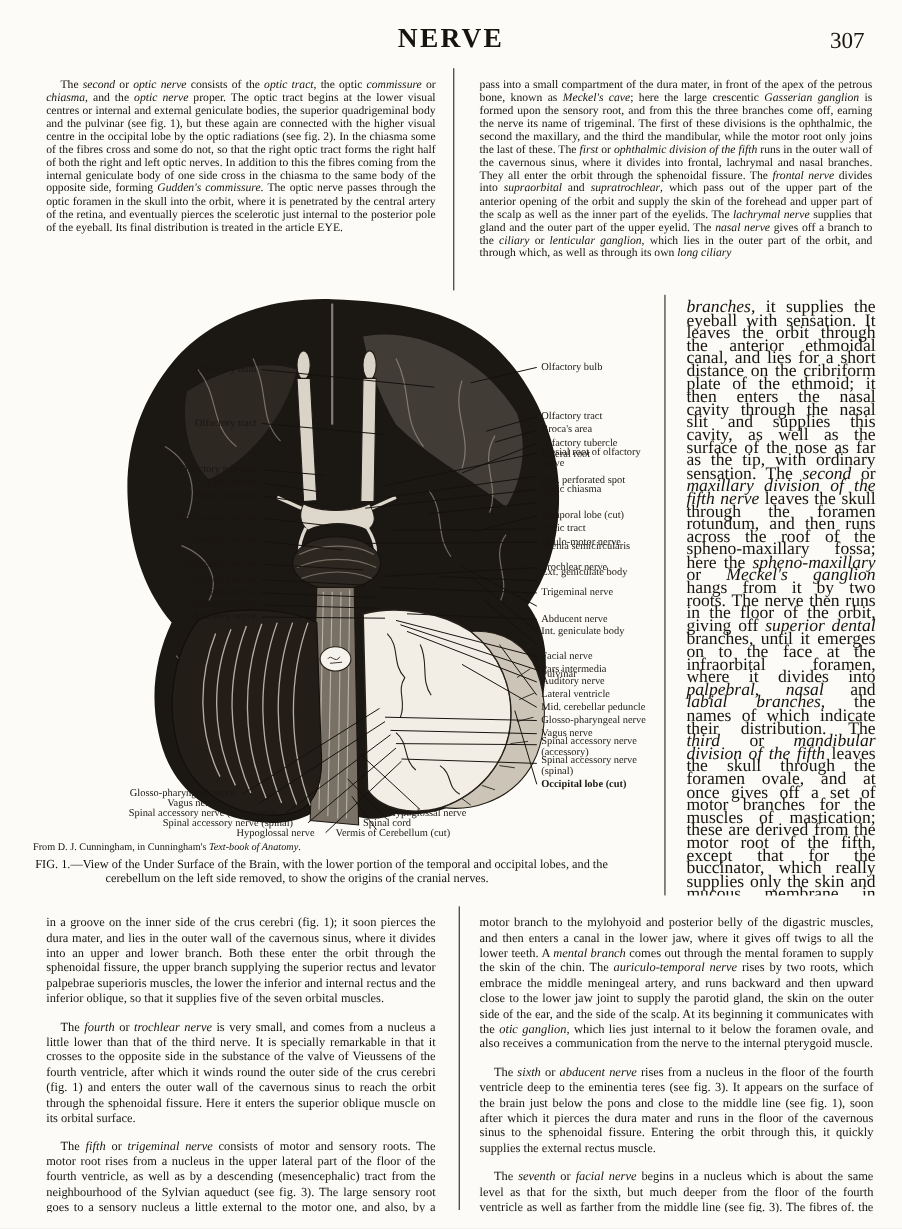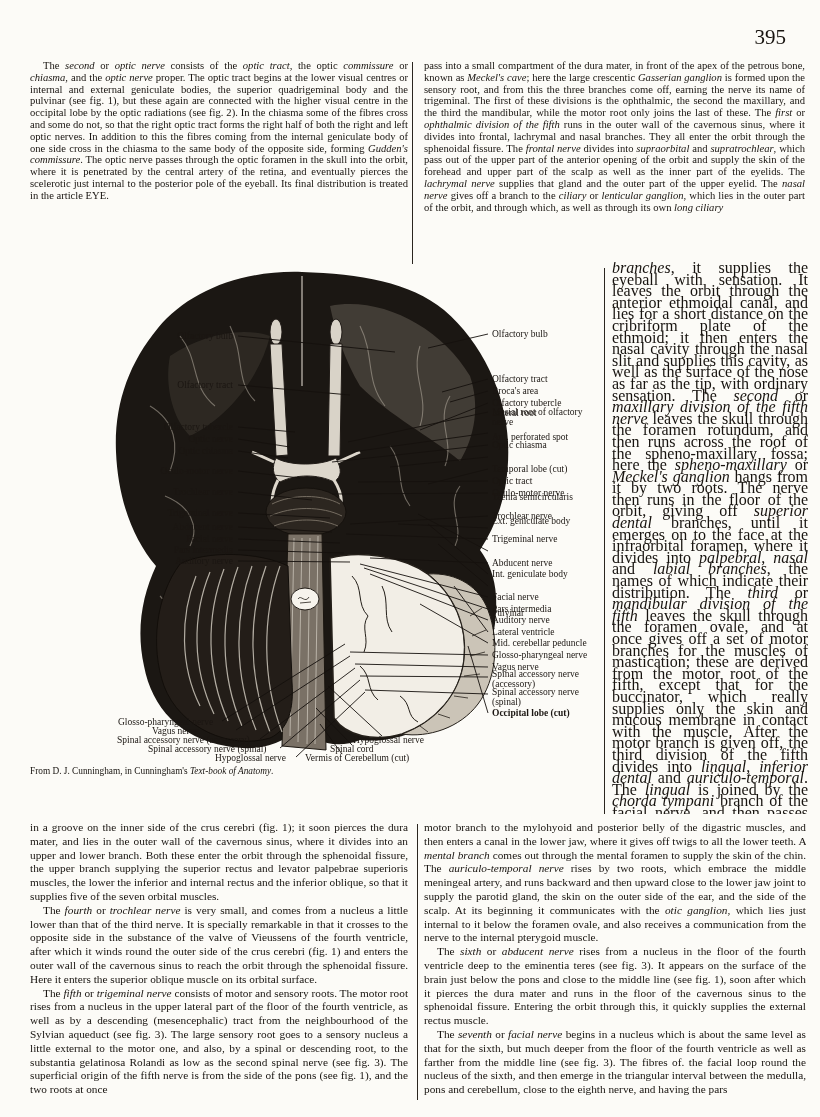--- a/index.html
+++ b/index.html
@@ -2,21 +2,21 @@
 <html><head>
 <meta charset="utf-8">
 <style>
   html,body{margin:0;padding:0;background:#e8e6e1;}
   .page{position:relative;width:820px;height:1117px;background:#fcfbf7;overflow:hidden;
         font-family:"Liberation Serif","DejaVu Serif",serif;color:#17130f;}
   .hdr-title{position:absolute;top:22px;left:0;width:100%;text-align:center;
              font-size:25px;font-weight:bold;letter-spacing:2px;}
   .hdr-page{position:absolute;top:25px;right:34px;font-size:21px;}
   .col{position:absolute;text-align:justify;overflow:hidden;}
-  .col p{margin:0;}
+  .col p{margin:12px;}
   .col p.ind{text-indent:13px;}
   .top{font-size:10.6px;line-height:11.8px;}
   .bot{font-size:11.3px;line-height:13.8px;font-family:Liberation Serif, serif;}
   .side{font-size:16px;line-height:11.6px;}
   .c-tl{left:30px;top:60px;width:378px;height:206px;}
   .c-tr{left:424px;top:60px;width:381px;height:206px;}
   .c-sd{left:612px;top:262px;width:196px;height:552px;}
   .c-bl{left:30px;top:821px;width:378px;height:281px;}
   .c-br{left:424px;top:821px;width:382px;height:281px;}
   .vrule{position:absolute;width:1px;background:#2a251f;}
@@ -31,21 +31,22 @@
   .bold{font-weight:bold;}
   .attrib{position:absolute;left:30px;top:766px;font-size:9.3px;}
   .caption{position:absolute;left:32px;top:780px;width:570px;font-size:11.2px;line-height:12.8px;
            padding-left:64px;text-indent:-64px;box-sizing:border-box;}
 </style>
 </head>
 <body>
 
 <div class="page">
 
-  <div class="hdr-page">395</div>
+  <div class="hdr-title">NERVE</div>
+  <div class="hdr-page">307</div>
 
   <div class="vrule vr1"></div>
   <div class="vrule vr2"></div>
   <div class="vrule vr3"></div>
 
   <div class="col top c-tl">
     <p class="ind">The <i>second</i> or <i>optic nerve</i> consists of the <i>optic tract</i>, the optic <i>commissure</i> or <i>chiasma</i>, and the <i>optic nerve</i> proper.  The optic tract begins at the lower visual centres or internal and external geniculate bodies, the superior quadrigeminal body and the pulvinar (see fig. 1), but these again are connected with the higher visual centre in the occipital lobe by the optic radiations (see fig. 2).  In the chiasma some of the fibres cross and some do not, so that the right optic tract forms the right half of both the right and left optic nerves. In addition to this the fibres coming from the internal geniculate body of one side cross in the chiasma to the same body of the opposite side, forming <i>Gudden's commissure</i>.  The optic nerve passes through the optic foramen in the skull into the orbit, where it is penetrated by the central artery of the retina, and eventually pierces the scelerotic just internal to the posterior pole of the eyeball.  Its final distribution is treated in the article EYE.</p>
   </div>
   <div class="col top c-tr">
     <p>pass into a small compartment of the dura mater, in front of the apex of the petrous bone, known as <i>Meckel's cave</i>; here the large crescentic <i>Gasserian ganglion</i> is formed upon the sensory root, and from this the three branches come off, earning the nerve its name of trigeminal.  The first of these divisions is the ophthalmic, the second the maxillary, and the third the mandibular, while the motor root only joins the last of these.  The <i>first</i> or <i>ophthalmic division of the fifth</i> runs in the outer wall of the cavernous sinus, where it divides into frontal, lachrymal and nasal branches.  They all enter the orbit through the sphenoidal fissure.  The <i>frontal nerve</i> divides into <i>supraorbital</i> and <i>supratrochlear</i>, which pass out of the upper part of the anterior opening of the orbit and supply the skin of the forehead and upper part of the scalp as well as the inner part of the eyelids.  The <i>lachrymal nerve</i> supplies that gland and the outer part of the upper eyelid.  The <i>nasal nerve</i> gives off a branch to the <i>ciliary</i> or <i>lenticular ganglion</i>, which lies in the outer part of the orbit, and through which, as well as through its own <i>long ciliary</i></p>
@@ -238,20 +239,21 @@
   <span class="lbl lbl-b" style="left:118px;top:717px">Glosso-pharyngeal nerve</span>
   <span class="lbl lbl-b" style="left:152px;top:726px">Vagus nerve</span>
   <span class="lbl lbl-b" style="left:117px;top:735px">Spinal accessory nerve (accessory)</span>
   <span class="lbl lbl-b" style="left:148px;top:744px">Spinal accessory nerve (spinal)</span>
   <span class="lbl lbl-b" style="left:215px;top:753px">Hypoglossal nerve</span>
   <span class="lbl lbl-b" style="left:353px;top:735px">Hypoglossal nerve</span>
   <span class="lbl lbl-b" style="left:330px;top:744px">Spinal cord</span>
   <span class="lbl lbl-b" style="left:305px;top:753px">Vermis of Cerebellum (cut)</span>
 
   <div class="attrib">From D. J. Cunningham, in Cunningham's <i>Text-book of Anatomy</i>.</div>
+  <div class="caption">FIG. 1.—View of the Under Surface of the Brain, with the lower portion of the temporal and occipital lobes, and the cerebellum on the left side removed, to show the origins of the cranial nerves.</div>
 
   <div class="col bot c-bl">
     <p>in a groove on the inner side of the crus cerebri (fig. 1); it soon pierces the dura mater, and lies in the outer wall of the cavernous sinus, where it divides into an upper and lower branch.  Both these enter the orbit through the sphenoidal fissure, the upper branch supplying the superior rectus and levator palpebrae superioris muscles, the lower the inferior and internal rectus and the inferior oblique, so that it supplies five of the seven orbital muscles.</p>
     <p class="ind">The <i>fourth</i> or <i>trochlear nerve</i> is very small, and comes from a nucleus a little lower than that of the third nerve.  It is specially remarkable in that it crosses to the opposite side in the substance of the valve of Vieussens of the fourth ventricle, after which it winds round the outer side of the crus cerebri (fig. 1) and enters the outer wall of the cavernous sinus to reach the orbit through the sphenoidal fissure.  Here it enters the superior oblique muscle on its orbital surface.</p>
     <p class="ind">The <i>fifth</i> or <i>trigeminal nerve</i> consists of motor and sensory roots. The motor root rises from a nucleus in the upper lateral part of the floor of the fourth ventricle, as well as by a descending (mesencephalic) tract from the neighbourhood of the Sylvian aqueduct (see fig. 3).  The large sensory root goes to a sensory nucleus a little external to the motor one, and also, by a spinal or descending root, to the substantia gelatinosa Rolandi as low as the second spinal nerve (see fig. 3).  The superficial origin of the fifth nerve is from the side of the pons (see fig. 1), and the two roots at once</p>
   </div>
   <div class="col bot c-br">
     <p>motor branch to the mylohyoid and posterior belly of the digastric muscles, and then enters a canal in the lower jaw, where it gives off twigs to all the lower teeth.  A <i>mental branch</i> comes out through the mental foramen to supply the skin of the chin.  The <i>auriculo-temporal nerve</i> rises by two roots, which embrace the middle meningeal artery, and runs backward and then upward close to the lower jaw joint to supply the parotid gland, the skin on the outer side of the ear, and the side of the scalp.  At its beginning it communicates with the <i>otic ganglion</i>, which lies just internal to it below the foramen ovale, and also receives a communication from the nerve to the internal pterygoid muscle.</p>
     <p class="ind">The <i>sixth</i> or <i>abducent nerve</i> rises from a nucleus in the floor of the fourth ventricle deep to the eminentia teres (see fig. 3).  It appears on the surface of the brain just below the pons and close to the middle line (see fig. 1), soon after which it pierces the dura mater and runs in the floor of the cavernous sinus to the sphenoidal fissure. Entering the orbit through this, it quickly supplies the external rectus muscle.</p>
     <p class="ind">The <i>seventh</i> or <i>facial nerve</i> begins in a nucleus which is about the same level as that for the sixth, but much deeper from the floor of the fourth ventricle as well as farther from the middle line (see fig. 3). The fibres of. the facial loop round the nucleus of the sixth, and then emerge in the triangular interval between the medulla, pons and cerebellum, close to the eighth nerve, and having the pars</p>

